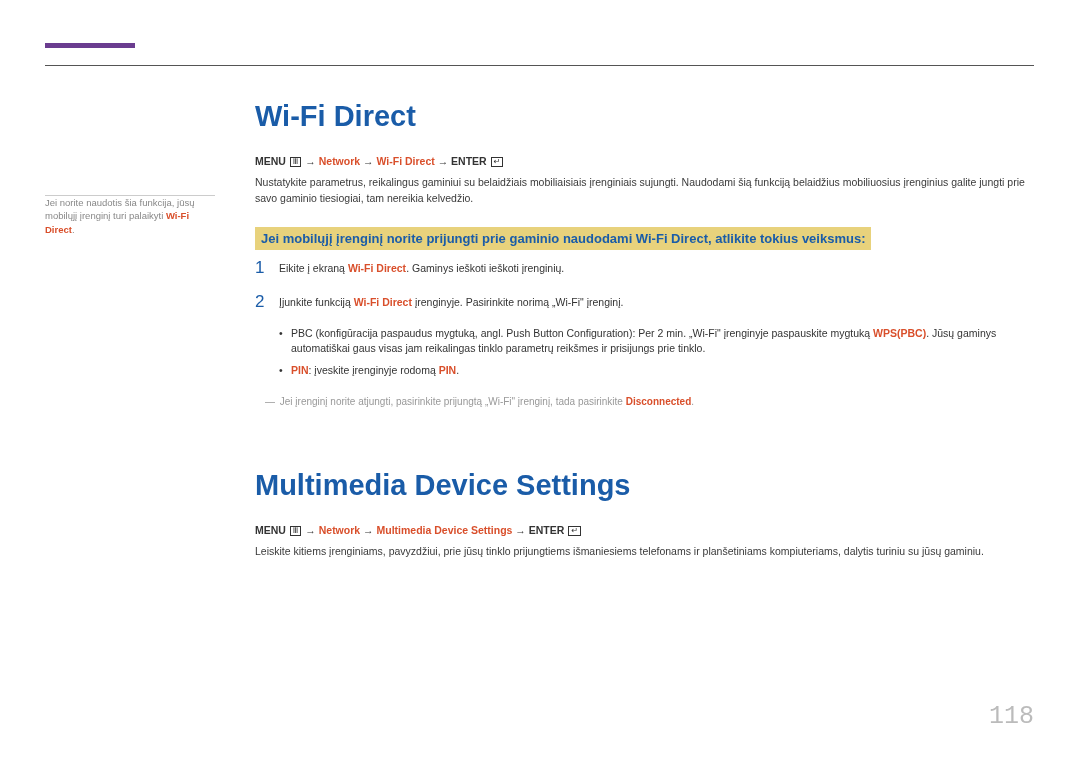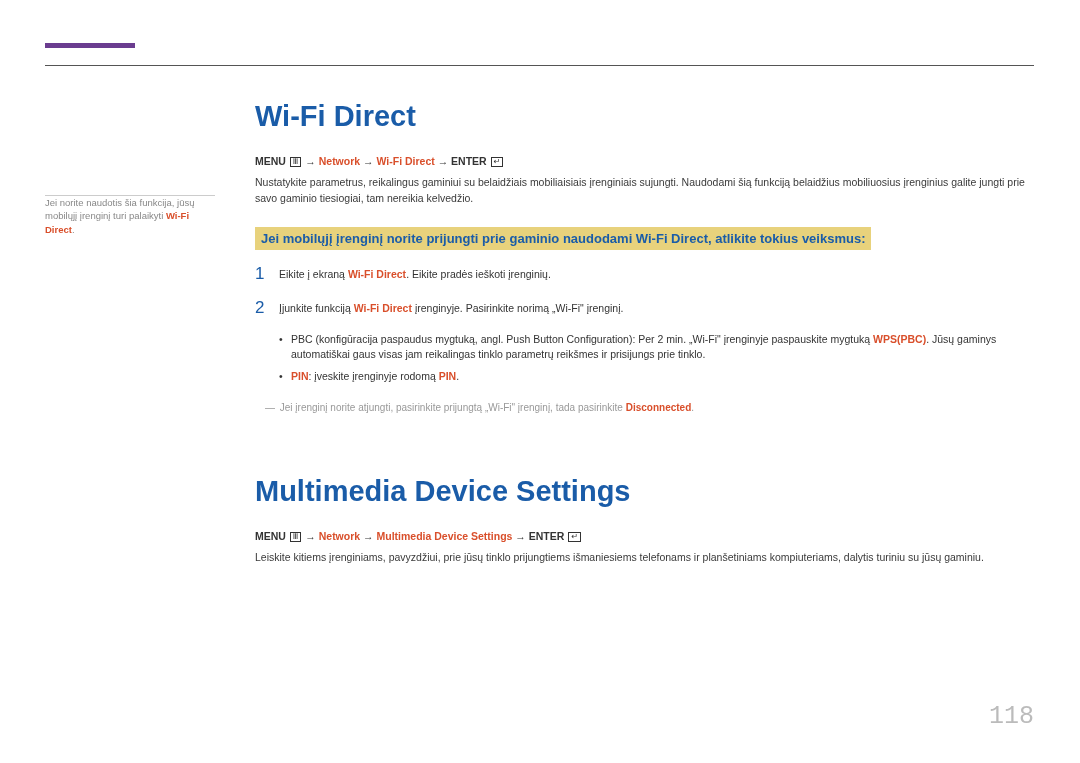--- a/index.html
+++ b/index.html
@@ -72,21 +72,21 @@
     color: #3a3a3a;
     margin-bottom: 8px;
   }
   .highlight-bar {
     background: #e8d27c;
     color: #1a5ca8;
     font-weight: bold;
     font-size: 13px;
     padding: 4px 6px;
     display: inline-block;
-    margin: 12px 0 14px 0;
+    margin: 12px 0 8px 0;
   }
   .step {
     display: flex;
     align-items: flex-start;
     margin-bottom: 14px;
   }
   .step-num {
     color: #1a5ca8;
     font-size: 17px;
     font-weight: 400;
@@ -164,21 +164,21 @@
     <span class="icon-box">↵</span>
   </div>
 
   <div class="body-text">Nustatykite parametrus, reikalingus gaminiui su belaidžiais mobiliaisiais įrenginiais sujungti. Naudodami šią funkciją belaidžius mobiliuosius įrenginius galite jungti prie savo gaminio tiesiogiai, tam nereikia kelvedžio.</div>
 
   <div class="highlight-bar">Jei mobilųjį įrenginį norite prijungti prie gaminio naudodami Wi-Fi Direct, atlikite tokius veiksmus:</div>
 
   <div class="step">
     <div class="step-num">1</div>
     <div class="step-text">
-      <span>Eikite į ekraną </span><span class="orange">Wi-Fi Direct</span><span>. Eikite pradės ieškoti įrenginių.</span>
+      <span>Eikite į ekraną </span><span class="orange">Wi-Fi Direct</span><span>. Gaminys ieškoti ieškoti įrenginių.</span>
     </div>
   </div>
 
   <div class="step">
     <div class="step-num">2</div>
     <div class="step-text">
       <span>Įjunkite funkciją </span><span class="orange">Wi-Fi Direct</span><span> įrenginyje. Pasirinkite norimą „Wi-Fi" įrenginį.</span>
     </div>
   </div>
 

